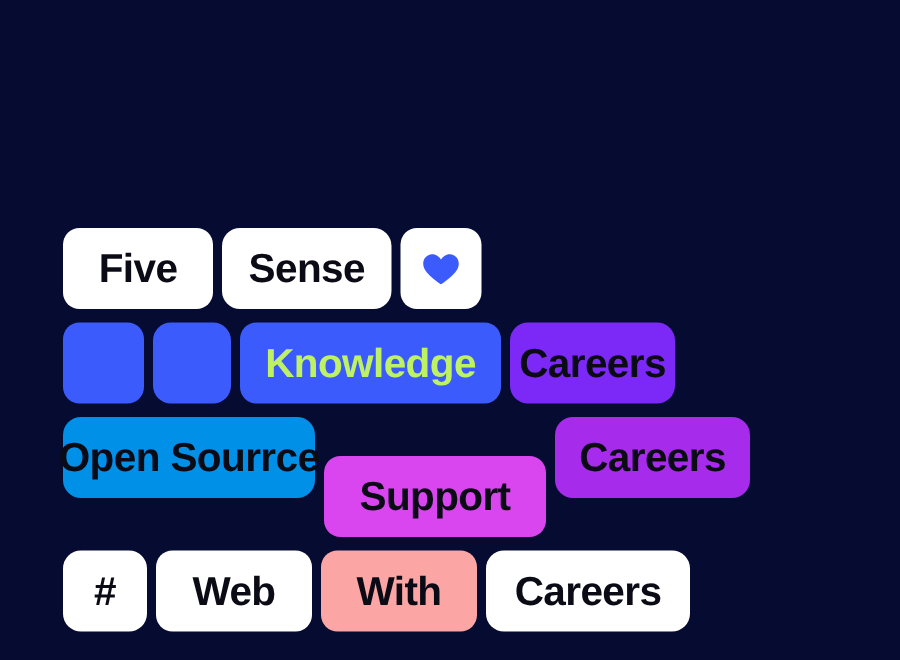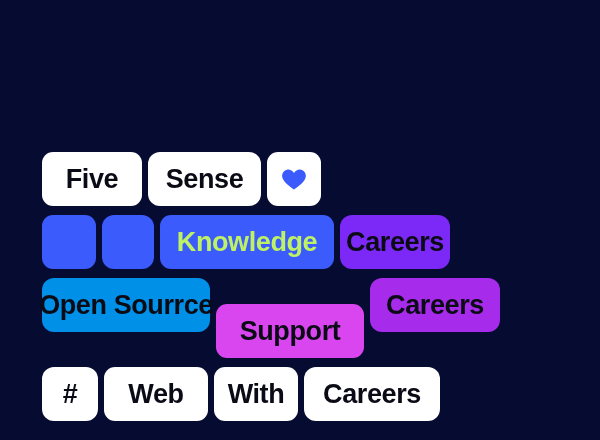--- a/index.html
+++ b/index.html
@@ -107,21 +107,21 @@
           <span>Careers</span>
         </div>
       </div>
       <div class="tag-row">
         <div class="tag square" style="background: rgb(255, 255, 255); color: rgb(11, 11, 22); width: 56px;">
           <span>#</span>
         </div>
         <div class="tag rounded" style="background: rgb(255, 255, 255); color: rgb(11, 11, 22); width: 104px;">
           <span>Web</span>
         </div>
-        <div class="tag rounded" style="background: #ffffff; color: rgb(11, 11, 22); width: 84px;">
+        <div class="tag rounded" style="background: #fca5a5; color: rgb(11, 11, 22); width: 104px;">
           <span>With</span>
         </div>
         <div class="tag square" style="background: rgb(255, 255, 255); color: rgb(11, 11, 22); width: 136px;">
           <span>Careers</span>
         </div>
       </div>
     </div>
 </div>
 
 </body></html>

